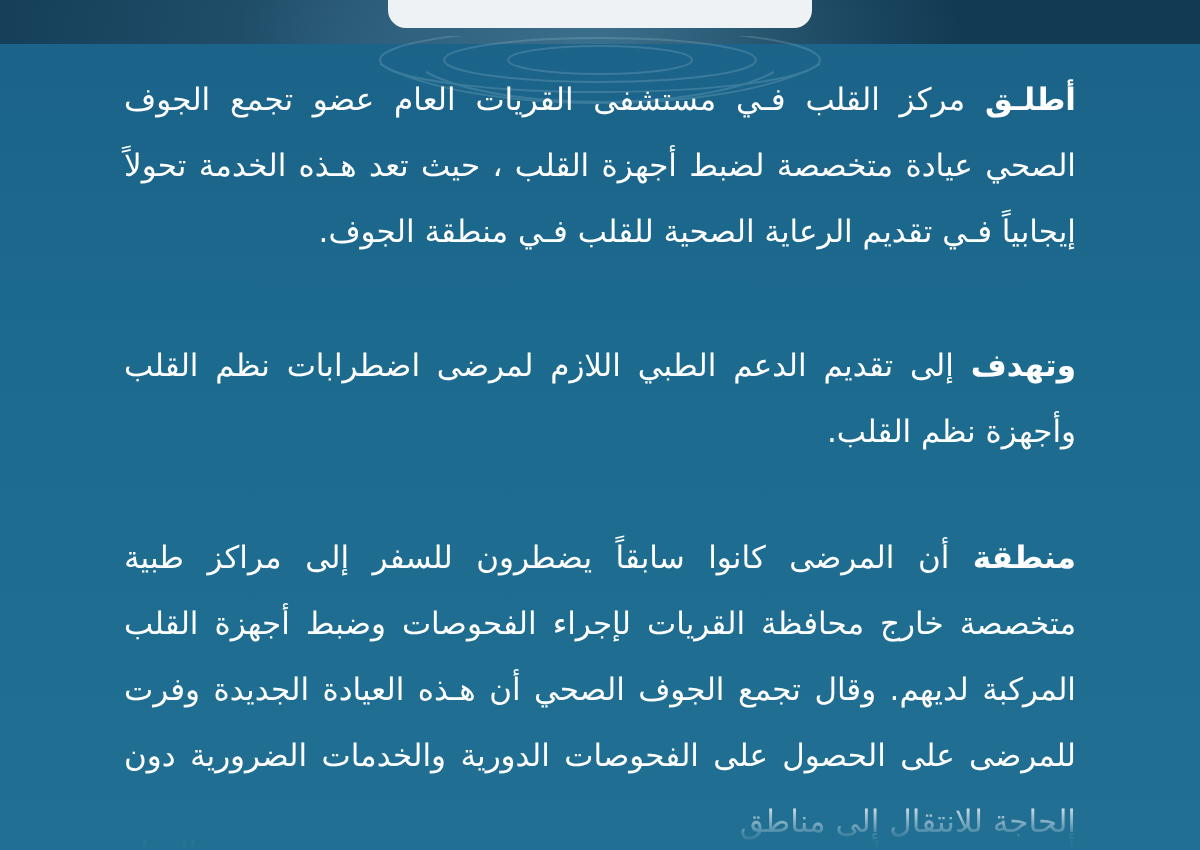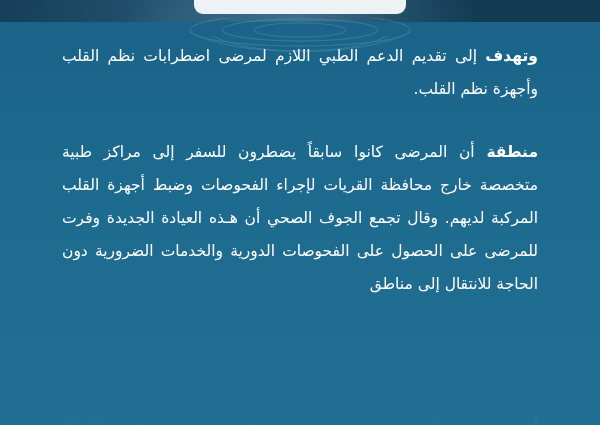--- a/index.html
+++ b/index.html
@@ -77,21 +77,21 @@
   .para {
     color: #ffffff;
     font-size: 15.5px;
     line-height: 33px;
     margin: 0 62px 0 62px;
     text-align: justify;
     text-align-last: right;
     letter-spacing: 0.2px;
   }
   .para.p1 { margin-top: 8px; }
-  .para.p2 { margin-top: 14px; }
+  .para.p2 { margin-top: 34px; }
   .para.p3 { margin-top: 30px; }
   .para.p3 {
     text-align: justify;
     text-align-last: right;
   }
 
   .lead {
     font-weight: bold;
     letter-spacing: 1.6px;
   }
@@ -135,20 +135,21 @@
       <ellipse cx="135" cy="12" rx="110" ry="16"></ellipse>
       <ellipse cx="135" cy="12" rx="78" ry="11"></ellipse>
       <ellipse cx="135" cy="12" rx="46" ry="7"></ellipse>
       <path d="M25 14 C 70 40, 200 40, 245 14"></path>
       <path d="M48 18 C 85 38, 185 38, 222 18"></path>
     </g>
   </svg>
 
   <div class="content">
 
+    <p class="para p1"><span class="lead">أطلـق</span><span> مركز القلب فـي مستشفى القريات العام عضو تجمع الجوف الصحي عيادة متخصصة لضبط أجهزة القلب ، حيث تعد هـذه الخدمة تحولاً إيجابياً فـي تقديم الرعاية الصحية للقلب فـي منطقة الجوف.</span></p>
 
     <p class="para p2"><span class="lead">وتهدف</span><span> إلى تقديم الدعم الطبي اللازم لمرضى اضطرابات نظم القلب وأجهزة نظم القلب.</span></p>
 
     <p class="para p3"><span class="lead">منطقة</span><span> أن المرضى كانوا سابقاً يضطرون للسفر إلى مراكز طبية متخصصة خارج محافظة القريات لإجراء الفحوصات وضبط أجهزة القلب المركبة لديهم. وقال تجمع الجوف الصحي أن هـذه العيادة الجديدة وفرت للمرضى على الحصول على الفحوصات الدورية والخدمات الضرورية دون الحاجة للانتقال إلى مناطق</span></p>
 
   </div>
 
   <div class="clipped-line">أخرى، مما يسهم فـي تحسين جودة الحياة</div>
   <div class="fade-bottom"></div>
 

